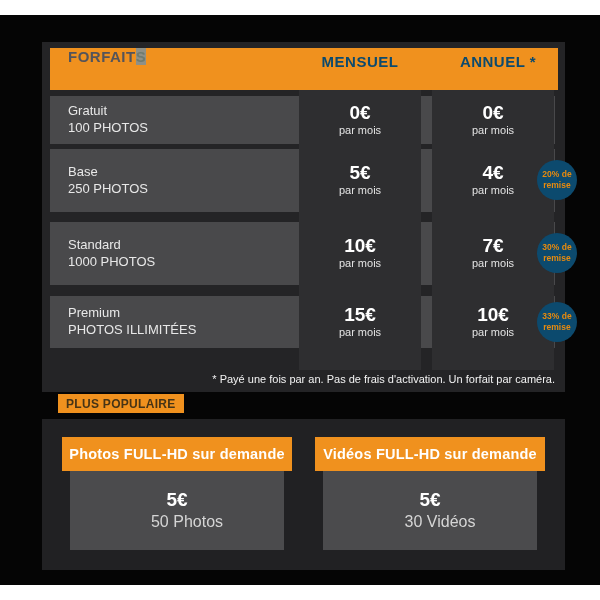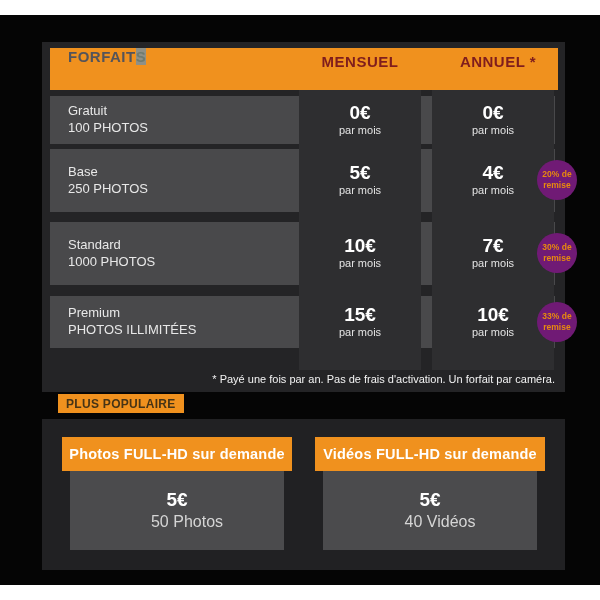--- a/index.html
+++ b/index.html
@@ -16,21 +16,21 @@
   .orange-header{
     position:absolute;left:8px;top:6px;width:508px;height:42px;background:#F0911E;z-index:4;
   }
   .col-plans{
     position:absolute;left:18px;top:0;height:42px;display:flex;align-items:flex-start;
     font-size:15px;font-weight:bold;letter-spacing:.5px;color:#54545a;
   }
   .col-plans .sel{background:#8e9087;color:#6e7b70;}
   .col-head{
     position:absolute;top:0;height:26px;display:flex;align-items:center;justify-content:center;
-    font-size:15px;font-weight:bold;letter-spacing:.5px;color:#7f1d1d;
+    font-size:15px;font-weight:bold;letter-spacing:.5px;color:#0c4a6e;
   }
   .col-monthly{left:249px;width:122px;}
   .col-annual{left:382px;width:132px;}
 
   .row{
     position:absolute;left:8px;width:505px;background:#49494b;z-index:1;
     display:flex;flex-direction:column;justify-content:center;padding-left:18px;box-sizing:border-box;
   }
   .row .plan-name,.row .plan-detail{font-size:13px;color:#e8e8e8;line-height:1.3;}
   .row1{top:54px;height:48px;}
@@ -45,21 +45,21 @@
   .price{
     position:absolute;width:122px;z-index:3;display:flex;flex-direction:column;align-items:center;
     transform:translateY(-50%);
   }
   .price .amount{font-size:19px;font-weight:bold;color:#ffffff;line-height:1.15;}
   .price .per{font-size:11px;color:#e3e3e3;line-height:1.2;}
   .pm{left:257px;} .pa{left:390px;}
   .py1{top:78px;} .py2{top:138px;} .py3{top:211px;} .py4{top:280px;}
 
   .badge{
-    position:absolute;left:495px;width:40px;height:40px;border-radius:50%;background:#701a75;z-index:2;
+    position:absolute;left:495px;width:40px;height:40px;border-radius:50%;background:#0c4a6e;z-index:2;
     display:flex;align-items:center;justify-content:center;text-align:center;
     font-size:8.5px;font-weight:bold;color:#E78A0E;line-height:1.25;padding:2px;box-sizing:border-box;
   }
   .badge span{width:30px;}
   .by2{top:118px;} .by3{top:191px;} .by4{top:260px;}
 
   .popular-badge{
     position:absolute;left:16px;top:308px;height:19px;min-width:120px;background:#F0911E;z-index:4;
     display:flex;align-items:center;justify-content:center;
     font-size:12px;font-weight:bold;letter-spacing:.3px;color:#463416;padding:0 8px;box-sizing:border-box;margin-top:44px;
@@ -174,16 +174,16 @@
   <div class="addons-panel">
     <div class="addon-header a1h">Photos FULL-HD sur demande</div>
     <div class="addon-body a1b">
       <span class="amount">5€</span>
       <span class="detail">50 Photos</span>
     </div>
 
     <div class="addon-header a2h">Vidéos FULL-HD sur demande</div>
     <div class="addon-body a2b">
       <span class="amount">5€</span>
-      <span class="detail">40 Vidéos</span>
+      <span class="detail">30 Vidéos</span>
     </div>
   </div>
 </div>
 
 </body></html>

